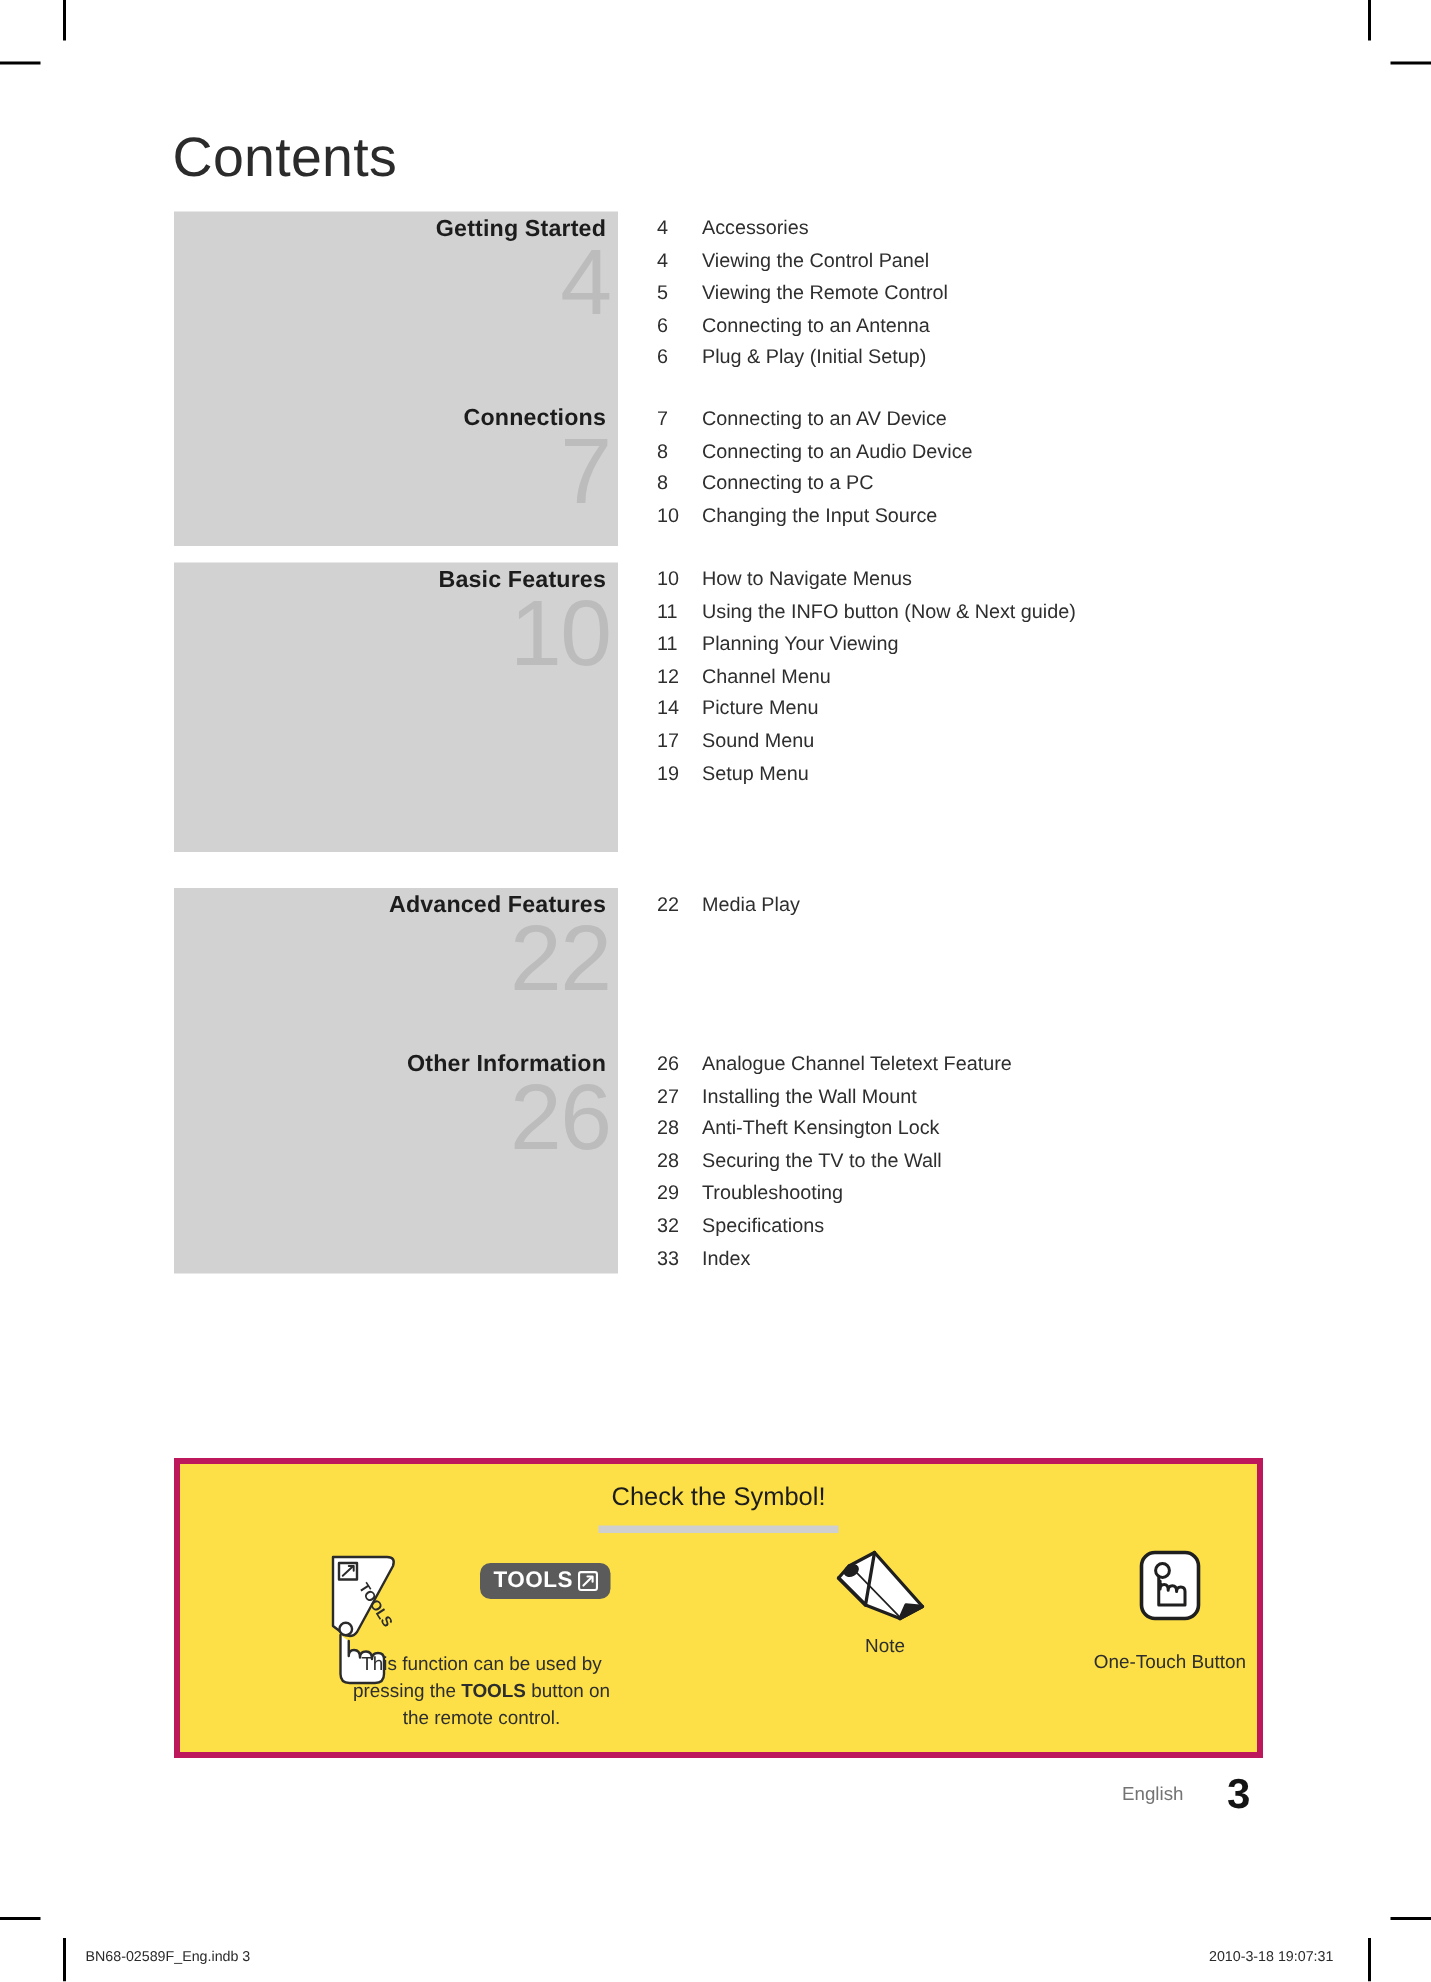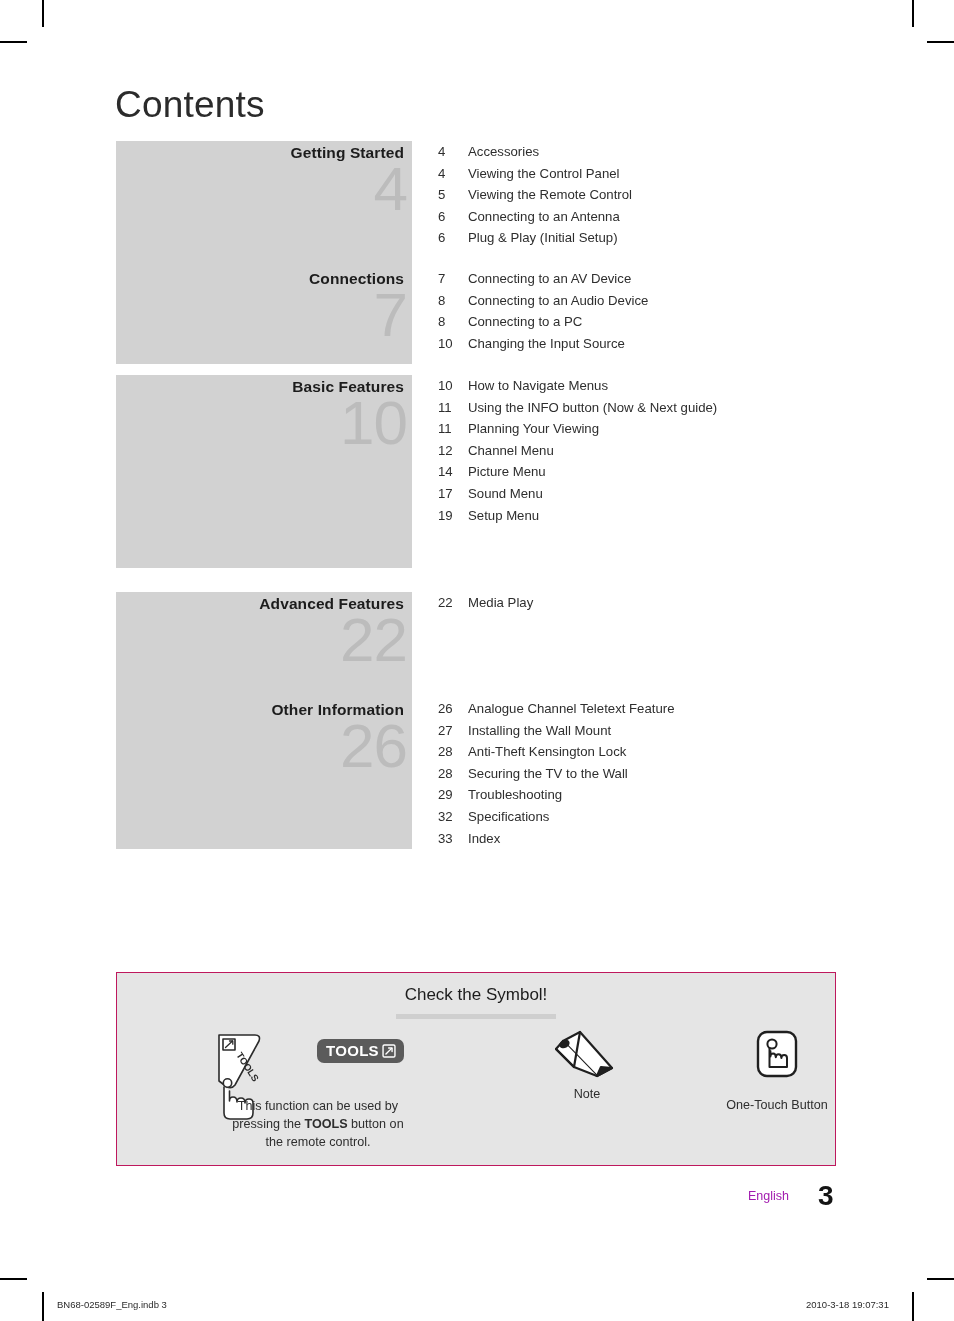--- a/index.html
+++ b/index.html
@@ -97,22 +97,22 @@
     white-space: nowrap;
   }
 
   
   .symbol-box {
     position: absolute;
     left: 116px;
     top: 972px;
     width: 718px;
     height: 192px;
-    border: 1px solid #be185d;
-    background: #e5e5e5;
+    border: 4px solid #be185d;
+    background: #fde047;
   }
   .symbol-heading {
     position: absolute;
     left: 0;
     right: 0;
     top: 12px;
     text-align: center;
     font-size: 17px;
     color: #1c1c1c;
   }
@@ -175,21 +175,21 @@
   .col-touch { left: 560px; top: 54px; width: 200px; }
   .col-touch .icon-wrap { height: 56px; }
   .col-touch .sym-caption { margin-top: 13px; }
 
   
   .lang {
     position: absolute;
     left: 748px;
     top: 1189px;
     font-size: 12.5px;
-    color: #a21caf;
+    color: #737373;
   }
   .folio {
     position: absolute;
     left: 818px;
     top: 1180px;
     font-size: 28px;
     font-weight: bold;
     color: #141414;
   }
   .print-left {

